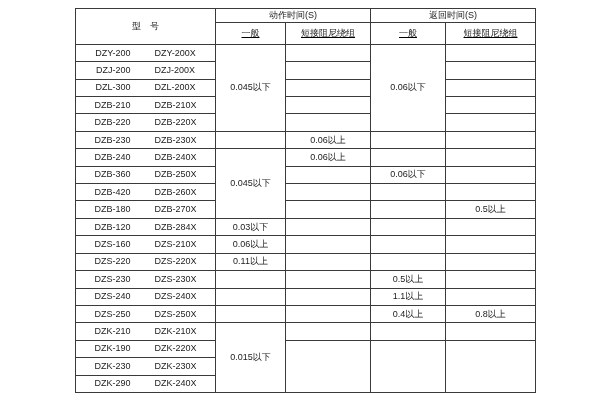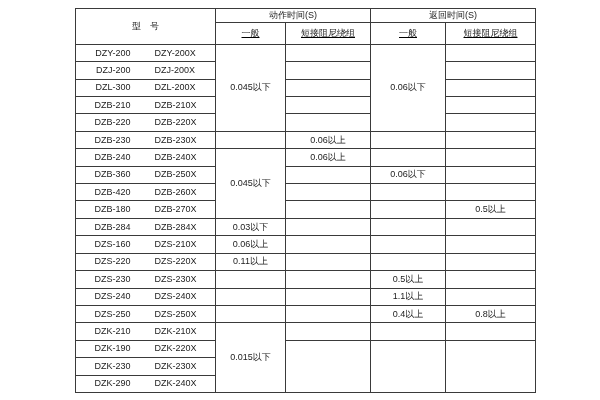--- a/index.html
+++ b/index.html
@@ -171,21 +171,21 @@
             </div>
           </td>
         <td></td>
         <td></td>
         <td>0.5以上</td>
       </tr>
 
       <tr class="dr">
         <td class="model">
             <div class="pair">
-              <span>DZB-284</span>
+              <span>DZB-120</span>
               <span>DZB-284X</span>
             </div>
           </td>
         <td>0.03以下</td>
         <td></td>
         <td></td>
         <td></td>
       </tr>
 
       <tr class="dr">

